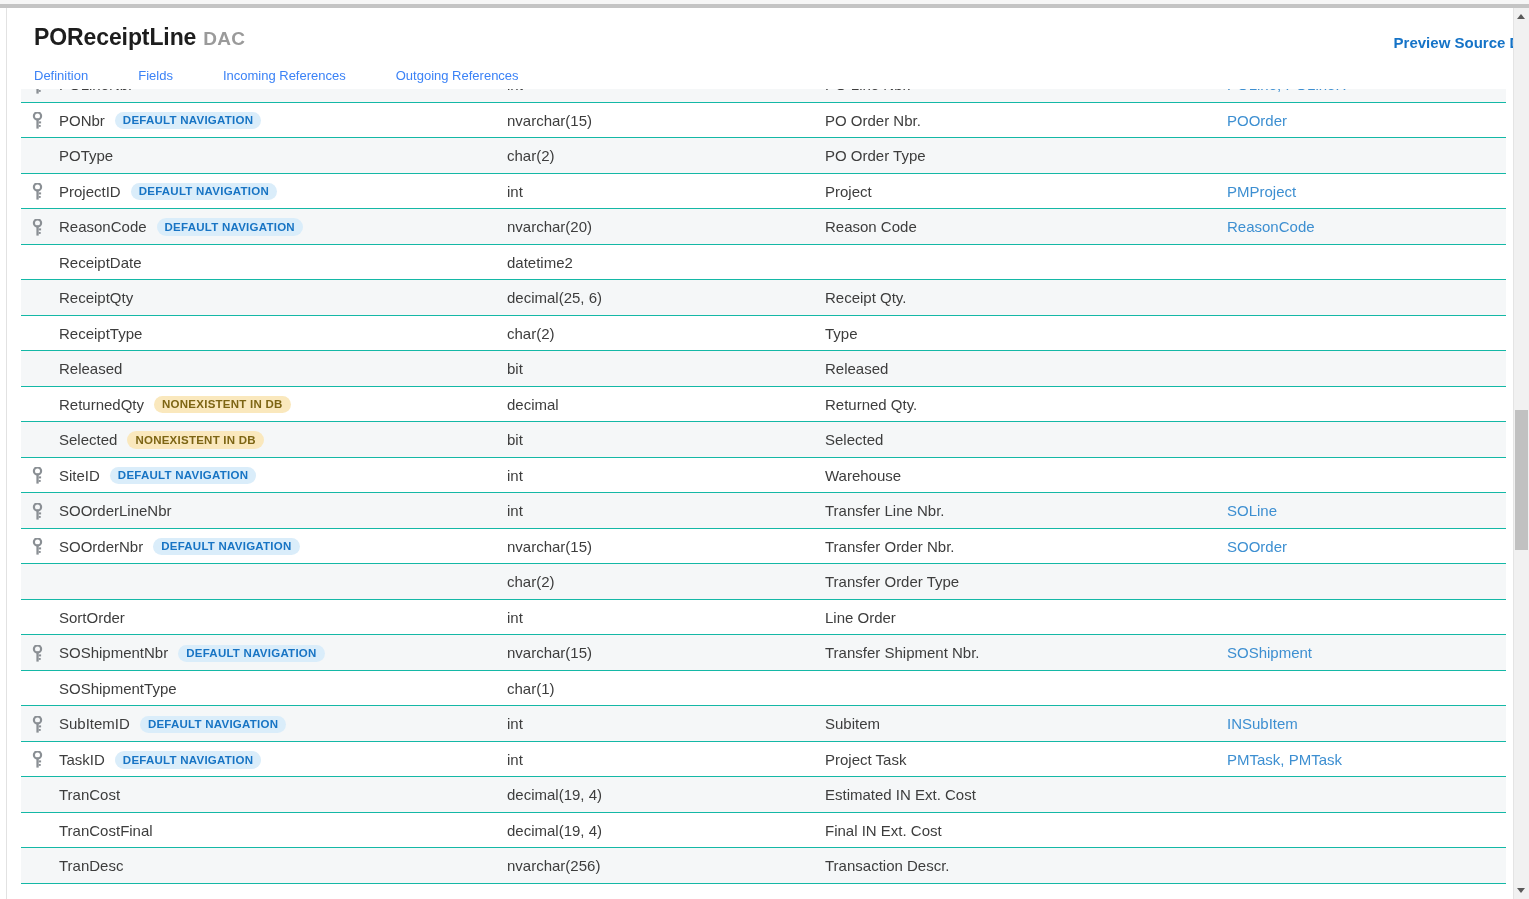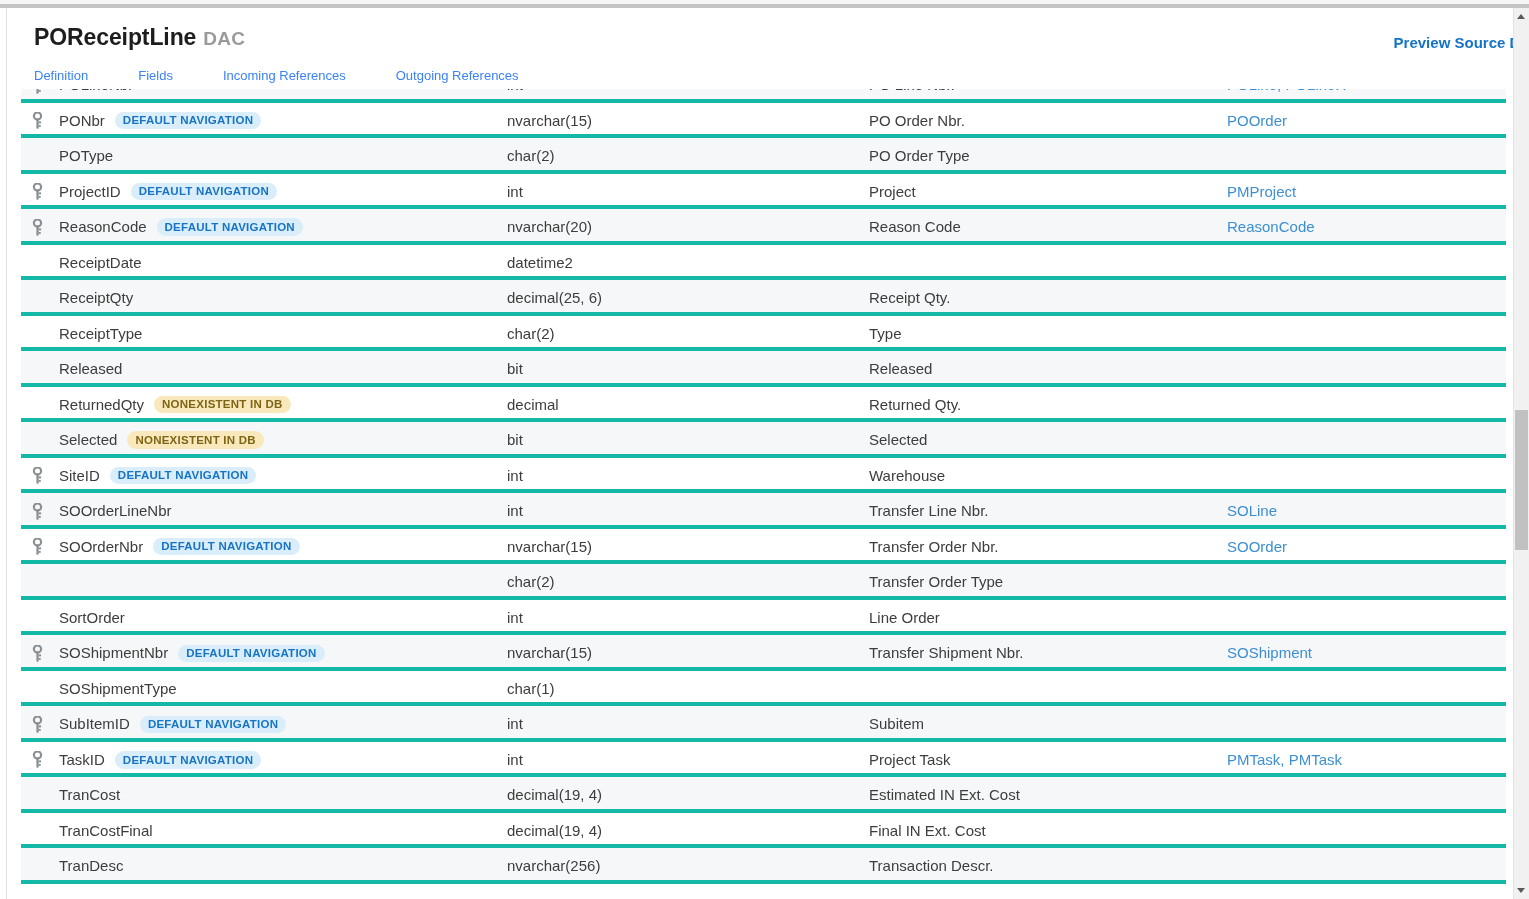--- a/index.html
+++ b/index.html
@@ -103,40 +103,40 @@
     position: absolute;
     top: 81px;
     left: 14px;
     width: 1485px;
     height: 810px;
     overflow: hidden;
   }
   .row {
     position: relative;
     height: 35.52px;
-    border-bottom: 4px solid #14b8a6;
+    border-bottom: 1px solid #14b8a6;
     background: #ffffff;
     box-sizing: border-box;
     white-space: nowrap;
   }
   .row.alt {
     background: #f5f7f8;
   }
   .cell {
     position: absolute;
     top: 0;
     height: 35.52px;
     line-height: 35.52px;
     font-size: 15px;
     overflow: hidden;
     white-space: nowrap;
   }
   .c-name  { left: 38px;  width: 460px; color: #3d3d3d; }
   .c-type  { left: 486px; width: 348px; color: #3d3d3d; }
-  .c-desc  { left: 848px; width: 350px; color: #3d3d3d; }
+  .c-desc  { left: 804px; width: 350px; color: #3d3d3d; }
   .c-ref   { left: 1206px; width: 290px; color: #3d8fd1; }
 
   .c-name .fname { display: inline-block; vertical-align: top; }
 
   
   .key-icon {
     position: absolute;
     left: 10px;
     top: 9.5px;
     width: 13px;
@@ -383,20 +383,21 @@
       <div class="row alt">
         <span class="key-icon"><svg viewBox="0 0 13 17" width="13" height="17" aria-hidden="true">
             <circle cx="6.5" cy="4" r="3.6" fill="none" stroke="#8a8f94" stroke-width="2.2"></circle>
             <rect x="5.4" y="6.4" width="2.3" height="10.2" fill="#8a8f94"></rect>
             <rect x="7.7" y="9.4" width="2.4" height="2" fill="#8a8f94"></rect>
             <rect x="7.7" y="13.0" width="2.0" height="1.9" fill="#8a8f94"></rect>
           </svg></span>
         <div class="cell c-name"><span class="fname">SubItemID</span><span class="badge badge-nav">DEFAULT NAVIGATION</span></div>
         <div class="cell c-type">int</div>
         <div class="cell c-desc">Subitem</div>
+        <div class="cell c-ref"><span class="ref-link">INSubItem</span></div>
       </div>
       <div class="row">
         <span class="key-icon"><svg viewBox="0 0 13 17" width="13" height="17" aria-hidden="true">
             <circle cx="6.5" cy="4" r="3.6" fill="none" stroke="#8a8f94" stroke-width="2.2"></circle>
             <rect x="5.4" y="6.4" width="2.3" height="10.2" fill="#8a8f94"></rect>
             <rect x="7.7" y="9.4" width="2.4" height="2" fill="#8a8f94"></rect>
             <rect x="7.7" y="13.0" width="2.0" height="1.9" fill="#8a8f94"></rect>
           </svg></span>
         <div class="cell c-name"><span class="fname">TaskID</span><span class="badge badge-nav">DEFAULT NAVIGATION</span></div>
         <div class="cell c-type">int</div>

